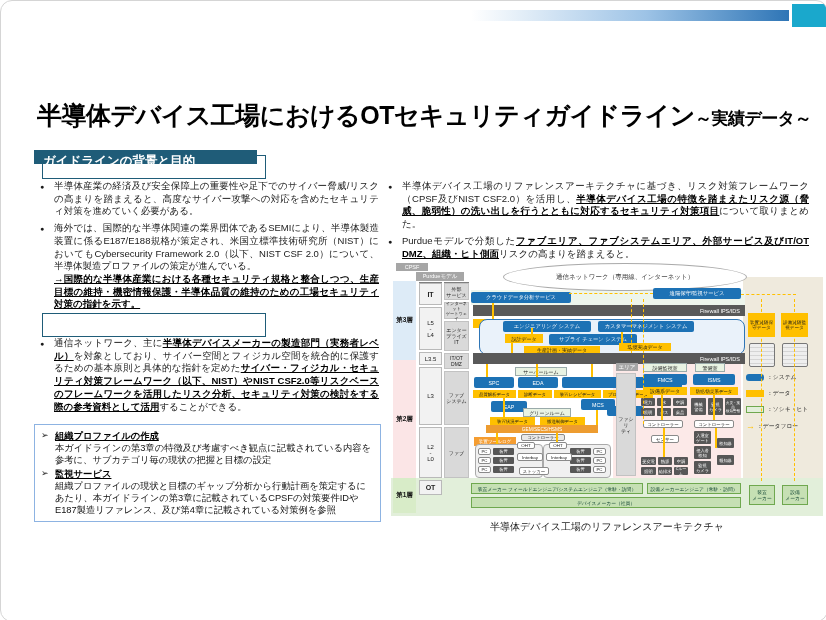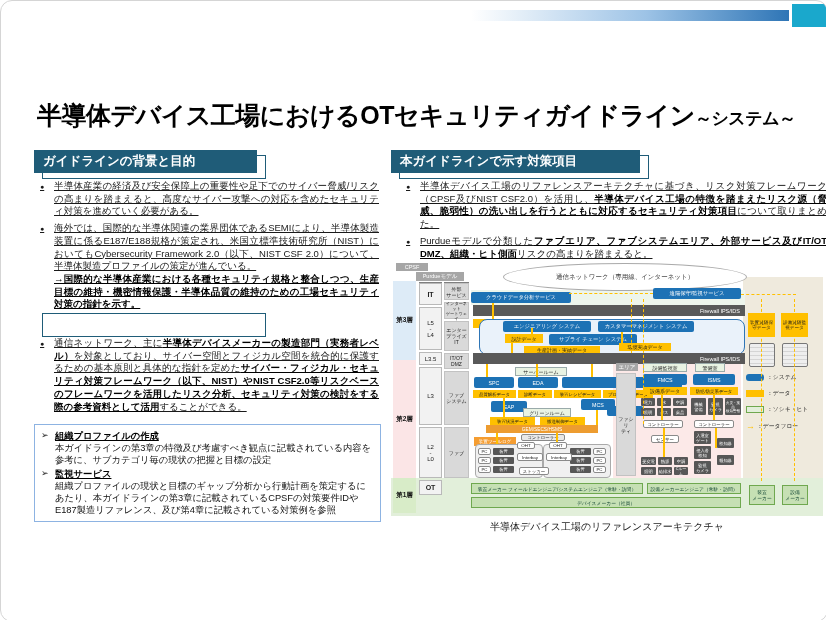--- a/index.html
+++ b/index.html
@@ -15,21 +15,21 @@
   .title{position:absolute;top:98px;left:36px;width:780px;font-weight:bold;color:#000;
     font-size:25px;letter-spacing:-0.5px;white-space:nowrap;}
   .title small{font-size:17px;font-weight:bold;}
   
   .sec{position:absolute;}
   .sec .outline{position:absolute;left:8px;top:5px;border:1px solid #1f5c78;background:transparent;}
   .sec .fill{position:absolute;left:0;top:0;background:#1f5c78;color:#fff;font-weight:bold;
     font-size:12.5px;line-height:23px;padding-left:9px;}
   
   .btxt{font-size:9.5px;line-height:1.34;color:#1a1a1a;text-align:justify;}
-  .bullet{display:flex;margin-bottom:4px;text-decoration:underline;}
+  .bullet{display:flex;margin-bottom:4px;}
   .bullet .dot{flex:0 0 14px;font-size:7px;padding-top:2px;padding-left:3px;}
   .bu{font-weight:bold;text-decoration:underline;color:#000;}
   .blk{display:block;}
   .hintbox{position:absolute;border:1px solid #8db3e2;background:#fff;padding:5px 7px 4px 6px;}
   .hitem{display:flex;font-size:9.3px;line-height:1.3;}
   .hitem .mk{flex:0 0 14px;font-size:9px;color:#222;font-weight:bold;}
   
   .dg{position:absolute;left:390px;top:262px;width:432px;height:253px;font-family:"Liberation Sans","DejaVu Sans",sans-serif;}
   .cell{position:absolute;display:flex;align-items:center;justify-content:center;text-align:center;box-sizing:border-box;}
   .band{position:absolute;}
@@ -58,26 +58,26 @@
 </style>
 </head>
 <body>
 
 <div class="slide">
 
   <div class="deco-bar"></div>
   <div class="deco-sq"></div>
 
   <div class="title">
-    <span>半導体デバイス工場におけるOTセキュリティガイドライン</span><small>～システム～</small>
+    <span>半導体デバイス工場におけるOTセキュリティガイドライン</span><small>～実績データ～</small>
   </div>
 
   <div class="sec" style="left:33px;top:149px;width:230px;height:28px;">
     <div class="outline" style="width:222px;height:22px;"></div>
-    <div class="fill" style="width:214px;height:23px;">ガイドラインの背景と目的</div>
+    <div class="fill" style="width:214px;height:14px;text-decoration:underline;">ガイドラインの背景と目的</div>
   </div>
 
   <div class="abs btxt" style="left:36px;top:179px;width:342px;">
     <div class="bullet">
       <span class="dot">●</span>
       <span>半導体産業の経済及び安全保障上の重要性や足下でのサイバー脅威/リスクの高まりを踏まえると、高度なサイバー攻撃への対応を含めたセキュリティ対策を進めていく必要がある。</span>
     </div>
     <div class="bullet">
       <span class="dot">●</span>
       <span>
@@ -110,26 +110,22 @@
     </div>
     <div class="hitem" style="margin-top:2px;">
       <span class="mk">➢</span>
       <span>
         <span class="bu blk">監視サービス</span>
         <span>組織プロファイルの現状と目標のギャップ分析から行動計画を策定するにあたり、本ガイドラインの第3章に記載されているCPSFの対策要件IDやE187製造リファレンス、及び第4章に記載されている対策例を参照</span>
       </span>
     </div>
   </div>
 
-  <div class="sec" style="left:390px;top:149px;width:260px;height:28px;">
-    <div class="outline" style="width:248px;height:22px;"></div>
-    <div class="fill" style="width:240px;height:23px;">本ガイドラインで示す対策項目</div>
-  </div>
-
-  <div class="abs btxt" style="left:402px;top:179px;width:424px;">
+
+  <div class="abs btxt" style="left:384px;top:179px;width:424px;">
     <div class="bullet">
       <span class="dot">●</span>
       <span>
         <span>半導体デバイス工場のリファレンスアーキテクチャに基づき、リスク対策フレームワーク（CPSF及びNIST CSF2.0）を活用し、</span><span class="bu">半導体デバイス工場の特徴を踏まえたリスク源（脅威、脆弱性）の洗い出しを行うとともに対応するセキュリティ対策項目</span><span>について取りまとめた。</span>
       </span>
     </div>
     <div class="bullet">
       <span class="dot">●</span>
       <span>
         <span>Purdueモデルで分類した</span><span class="bu">ファブエリア、ファブシステムエリア、外部サービス及びIT/OT DMZ、組織・ヒト側面</span><span>リスクの高まりを踏まえると。</span>

